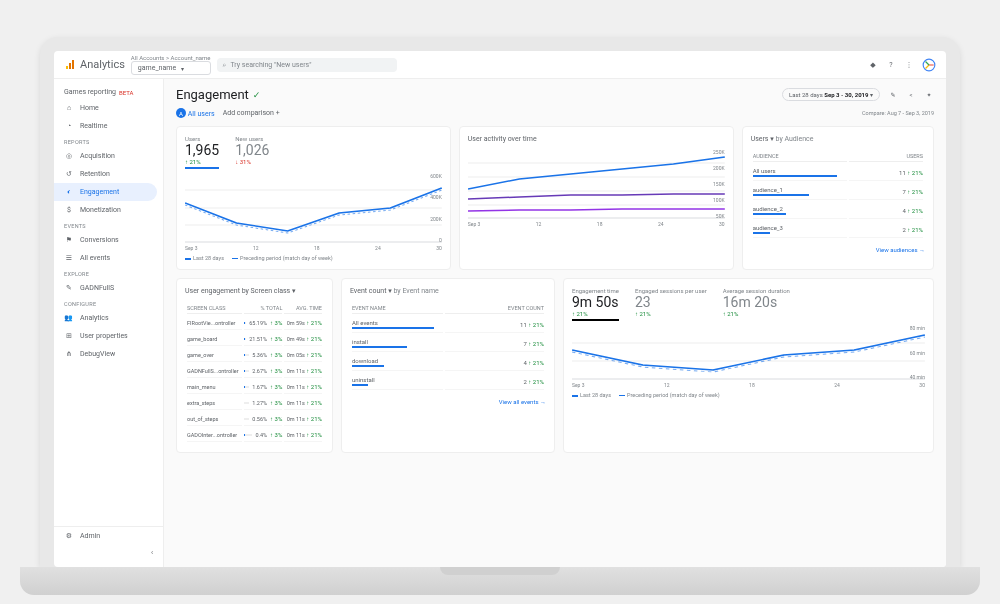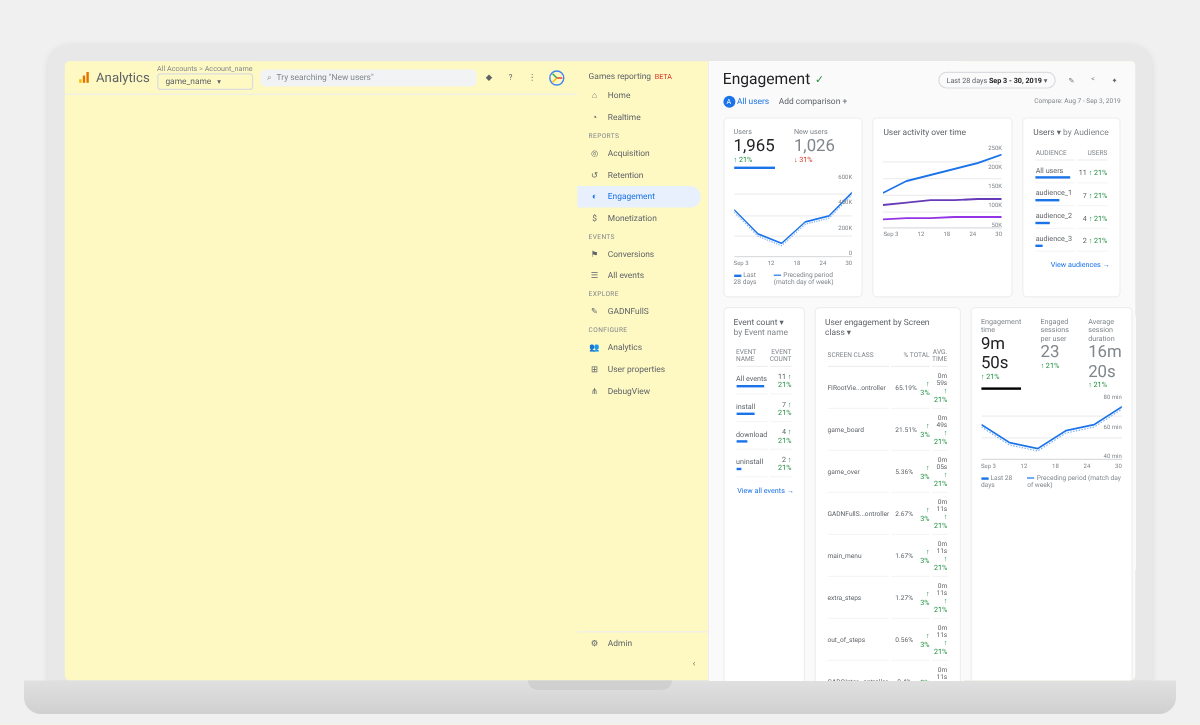--- a/index.html
+++ b/index.html
@@ -1,20 +1,20 @@
 <!DOCTYPE html>
 <html><head>
 <meta charset="utf-8">
 <style>
 *{box-sizing:border-box;margin:0;padding:0;font-family:Roboto,Arial,sans-serif}
 body{background:#f0f0f0;display:flex;align-items:center;justify-content:center;height:604px;width:1000px}
 .laptop{width:920px;height:530px;background:#e8e8e8;border-radius:18px 18px 0 0;padding:14px 14px 0;position:relative;box-shadow:0 2px 6px rgba(0,0,0,0.1)}
 .laptop-base{position:absolute;bottom:-28px;left:-20px;right:-20px;height:28px;background:linear-gradient(#e0e0e0,#d0d0d0);border-radius:0 0 14px 14px}
 .laptop-notch{position:absolute;top:0;left:50%;transform:translateX(-50%);width:120px;height:8px;background:#d0d0d0;border-radius:0 0 10px 10px}
-.screen{width:100%;height:100%;background:#fef9c3;border-radius:4px;overflow:hidden;display:flex;flex-direction:row;font-size:7px;color:#5f6368}
+.screen{width:100%;height:100%;background:#ffffff;border-radius:4px;overflow:hidden;display:flex;flex-direction:column;font-size:7px;color:#5f6368}
 .topbar{display:flex;align-items:center;padding:4px 10px;border-bottom:1px solid #eee;gap:6px;height:28px}
 .logo{display:flex;align-items:center;gap:4px;font-size:11px;color:#5f6368}
 .logo-icon{width:12px;height:12px;position:relative}
 .logo-icon svg{width:12px;height:12px}
 .crumb{font-size:6px;color:#80868b}
 .pill{border:1px solid #dadce0;border-radius:3px;padding:2px 6px;font-size:7px;display:flex;align-items:center;gap:3px}
 .search{flex:0 0 180px;background:#f1f3f4;border-radius:4px;padding:3px 6px;display:flex;align-items:center;gap:4px;font-size:7px;color:#80868b}
 .topicons{margin-left:auto;display:flex;gap:8px;align-items:center}
 .gicon{width:14px;height:14px;border-radius:50%;display:flex;align-items:center;justify-content:center}
 .body{display:flex;flex:1;overflow:hidden}
@@ -306,20 +306,139 @@
                   </tr>
       </tbody>
               </table>
       <a class="link"><span>View audiences</span> →</a>
     </div>
   </div>
 
   <div class="grid2">
 
     <div class="card">
+      <div class="card-title"><span>User engagement  by Screen class</span> ▾</div>
+      <table class="tbl screen-tbl">
+        <tbody>
+                  <tr>
+                    <th>SCREEN CLASS</th>
+                    <th style="text-align:right">% TOTAL</th>
+                    <th>AVG. TIME</th>
+                  </tr>
+        </tbody>
+                <tbody id="screen-rows">
+                  <tr>
+                    <td>FIRootVie...ontroller</td>
+                    <td style="text-align:right">
+                      <div class="pct-cell">
+                        <div class="pct-bar">
+                          <div class="pct-bar-fill" style="width:65%"></div>
+                        </div>
+                        <span>65.19%</span> 
+                        <span class="delta up">↑ 3%</span>
+                      </div>
+                    </td>
+                    <td>0m 59s <span class="delta up">↑ 21%</span></td>
+                  </tr>
+                  <tr>
+                    <td>game_board</td>
+                    <td style="text-align:right">
+                      <div class="pct-cell">
+                        <div class="pct-bar">
+                          <div class="pct-bar-fill" style="width:22%"></div>
+                        </div>
+                        <span>21.51%</span> 
+                        <span class="delta up">↑ 3%</span>
+                      </div>
+                    </td>
+                    <td>0m 49s <span class="delta up">↑ 21%</span></td>
+                  </tr>
+                  <tr>
+                    <td>game_over</td>
+                    <td style="text-align:right">
+                      <div class="pct-cell">
+                        <div class="pct-bar">
+                          <div class="pct-bar-fill" style="width:5%"></div>
+                        </div>
+                        <span>5.36%</span> 
+                        <span class="delta up">↑ 3%</span>
+                      </div>
+                    </td>
+                    <td>0m 05s <span class="delta up">↑ 21%</span></td>
+                  </tr>
+                  <tr>
+                    <td>GADNFullS...ontroller</td>
+                    <td style="text-align:right">
+                      <div class="pct-cell">
+                        <div class="pct-bar">
+                          <div class="pct-bar-fill" style="width:3%"></div>
+                        </div>
+                        <span>2.67%</span> 
+                        <span class="delta up">↑ 3%</span>
+                      </div>
+                    </td>
+                    <td>0m 11s <span class="delta up">↑ 21%</span></td>
+                  </tr>
+                  <tr>
+                    <td>main_menu</td>
+                    <td style="text-align:right">
+                      <div class="pct-cell">
+                        <div class="pct-bar">
+                          <div class="pct-bar-fill" style="width:2%"></div>
+                        </div>
+                        <span>1.67%</span> 
+                        <span class="delta up">↑ 3%</span>
+                      </div>
+                    </td>
+                    <td>0m 11s <span class="delta up">↑ 21%</span></td>
+                  </tr>
+                  <tr>
+                    <td>extra_steps</td>
+                    <td style="text-align:right">
+                      <div class="pct-cell">
+                        <div class="pct-bar">
+                          <div class="pct-bar-fill" style="width:1%"></div>
+                        </div>
+                        <span>1.27%</span> 
+                        <span class="delta up">↑ 3%</span>
+                      </div>
+                    </td>
+                    <td>0m 11s <span class="delta up">↑ 21%</span></td>
+                  </tr>
+                  <tr>
+                    <td>out_of_steps</td>
+                    <td style="text-align:right">
+                      <div class="pct-cell">
+                        <div class="pct-bar">
+                          <div class="pct-bar-fill" style="width:1%"></div>
+                        </div>
+                        <span>0.56%</span> 
+                        <span class="delta up">↑ 3%</span>
+                      </div>
+                    </td>
+                    <td>0m 11s <span class="delta up">↑ 21%</span></td>
+                  </tr>
+                  <tr>
+                    <td>GADOInter...ontroller</td>
+                    <td style="text-align:right">
+                      <div class="pct-cell">
+                        <div class="pct-bar">
+                          <div class="pct-bar-fill" style="width:1%"></div>
+                        </div>
+                        <span>0.4%</span> 
+                        <span class="delta up">↑ 3%</span>
+                      </div>
+                    </td>
+                    <td>0m 11s <span class="delta up">↑ 21%</span></td>
+                  </tr>
+                </tbody>
+      </table>
+    </div>
+
+    <div class="card">
       <div class="card-title"><span>Event count</span> ▾ <span style="color:#80868b">by Event name</span></div>
       <table class="tbl">
         <tbody>
                   <tr>
                     <th>EVENT NAME</th>
                     <th>EVENT COUNT</th>
                   </tr>
         <tr>
                     <td><span>All events</span><div class="bar" style="width:90%"></div></td>
                     <td><span>11</span> <span class="delta up">↑ 21%</span></td>
@@ -332,139 +451,20 @@
                     <td><span>download</span><div class="bar" style="width:35%"></div></td>
                     <td><span>4</span> <span class="delta up">↑ 21%</span></td>
                   </tr>
         <tr>
                     <td><span>uninstall</span><div class="bar" style="width:18%"></div></td>
                     <td><span>2</span> <span class="delta up">↑ 21%</span></td>
                   </tr>
       </tbody>
               </table>
       <a class="link"><span>View all events</span> →</a>
-    </div>
-
-    <div class="card">
-      <div class="card-title"><span>User engagement  by Screen class</span> ▾</div>
-      <table class="tbl screen-tbl">
-        <tbody>
-                  <tr>
-                    <th>SCREEN CLASS</th>
-                    <th style="text-align:right">% TOTAL</th>
-                    <th>AVG. TIME</th>
-                  </tr>
-        </tbody>
-                <tbody id="screen-rows">
-                  <tr>
-                    <td>FIRootVie...ontroller</td>
-                    <td style="text-align:right">
-                      <div class="pct-cell">
-                        <div class="pct-bar">
-                          <div class="pct-bar-fill" style="width:65%"></div>
-                        </div>
-                        <span>65.19%</span> 
-                        <span class="delta up">↑ 3%</span>
-                      </div>
-                    </td>
-                    <td>0m 59s <span class="delta up">↑ 21%</span></td>
-                  </tr>
-                  <tr>
-                    <td>game_board</td>
-                    <td style="text-align:right">
-                      <div class="pct-cell">
-                        <div class="pct-bar">
-                          <div class="pct-bar-fill" style="width:22%"></div>
-                        </div>
-                        <span>21.51%</span> 
-                        <span class="delta up">↑ 3%</span>
-                      </div>
-                    </td>
-                    <td>0m 49s <span class="delta up">↑ 21%</span></td>
-                  </tr>
-                  <tr>
-                    <td>game_over</td>
-                    <td style="text-align:right">
-                      <div class="pct-cell">
-                        <div class="pct-bar">
-                          <div class="pct-bar-fill" style="width:5%"></div>
-                        </div>
-                        <span>5.36%</span> 
-                        <span class="delta up">↑ 3%</span>
-                      </div>
-                    </td>
-                    <td>0m 05s <span class="delta up">↑ 21%</span></td>
-                  </tr>
-                  <tr>
-                    <td>GADNFullS...ontroller</td>
-                    <td style="text-align:right">
-                      <div class="pct-cell">
-                        <div class="pct-bar">
-                          <div class="pct-bar-fill" style="width:3%"></div>
-                        </div>
-                        <span>2.67%</span> 
-                        <span class="delta up">↑ 3%</span>
-                      </div>
-                    </td>
-                    <td>0m 11s <span class="delta up">↑ 21%</span></td>
-                  </tr>
-                  <tr>
-                    <td>main_menu</td>
-                    <td style="text-align:right">
-                      <div class="pct-cell">
-                        <div class="pct-bar">
-                          <div class="pct-bar-fill" style="width:2%"></div>
-                        </div>
-                        <span>1.67%</span> 
-                        <span class="delta up">↑ 3%</span>
-                      </div>
-                    </td>
-                    <td>0m 11s <span class="delta up">↑ 21%</span></td>
-                  </tr>
-                  <tr>
-                    <td>extra_steps</td>
-                    <td style="text-align:right">
-                      <div class="pct-cell">
-                        <div class="pct-bar">
-                          <div class="pct-bar-fill" style="width:1%"></div>
-                        </div>
-                        <span>1.27%</span> 
-                        <span class="delta up">↑ 3%</span>
-                      </div>
-                    </td>
-                    <td>0m 11s <span class="delta up">↑ 21%</span></td>
-                  </tr>
-                  <tr>
-                    <td>out_of_steps</td>
-                    <td style="text-align:right">
-                      <div class="pct-cell">
-                        <div class="pct-bar">
-                          <div class="pct-bar-fill" style="width:1%"></div>
-                        </div>
-                        <span>0.56%</span> 
-                        <span class="delta up">↑ 3%</span>
-                      </div>
-                    </td>
-                    <td>0m 11s <span class="delta up">↑ 21%</span></td>
-                  </tr>
-                  <tr>
-                    <td>GADOInter...ontroller</td>
-                    <td style="text-align:right">
-                      <div class="pct-cell">
-                        <div class="pct-bar">
-                          <div class="pct-bar-fill" style="width:1%"></div>
-                        </div>
-                        <span>0.4%</span> 
-                        <span class="delta up">↑ 3%</span>
-                      </div>
-                    </td>
-                    <td>0m 11s <span class="delta up">↑ 21%</span></td>
-                  </tr>
-                </tbody>
-      </table>
     </div>
 
     <div class="card">
       <div class="metric-row">
         <div class="metric" style="border-bottom:2px solid #000000;padding-bottom:2px">
                   <span class="metric-label">Engagement time</span>
                   <span class="metric-val">9m 50s</span>
                   <span class="delta up">↑ 21%</span>
                 </div>
         <div class="metric">

